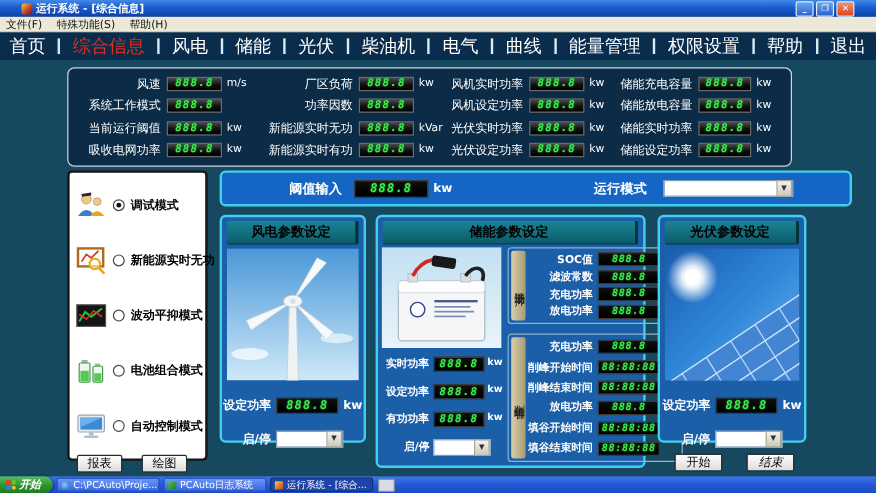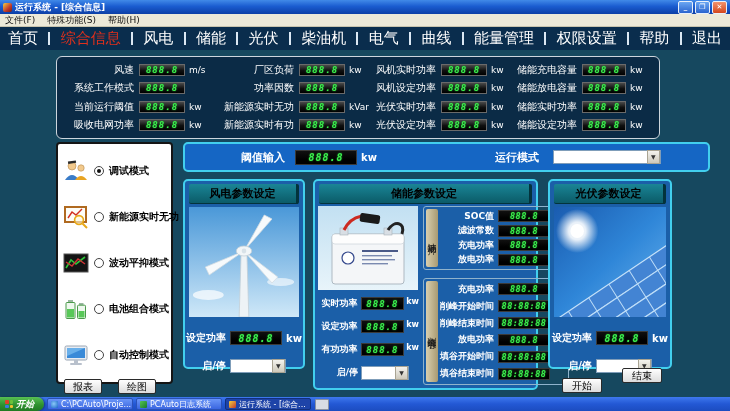--- a/index.html
+++ b/index.html
@@ -1,21 +1,21 @@
 <!DOCTYPE html>
 <html><head>
 <meta charset="utf-8">
 <style>
   html,body{margin:0;padding:0;background:#000;}
   .screen{position:relative;width:730px;height:411px;overflow:hidden;
     font-family:"DejaVu Sans",sans-serif;background:#16485f;}
   
   .titlebar{position:absolute;left:0;top:0;width:730px;height:14px;
     background:linear-gradient(180deg,#418ae8 0%,#1a5cd0 45%,#0c3fa6 100%);
-    display:flex;align-items:center;padding:0 3px;box-sizing:border-box;color:#fff;
+    display:flex;align-items:center;padding:0 18px;box-sizing:border-box;color:#fff;
     font-size:9px;font-weight:bold;}
   .app-icon{width:9px;height:9px;border-radius:2px;margin-right:3px;
     background:linear-gradient(135deg,#f4d03f,#c0392b 60%,#7a1f12);}
   .win-btns{margin-left:auto;display:flex;gap:2px;}
   .win-btn{width:13px;height:11px;border:1px solid #e8f0fa;border-radius:2px;
     background:linear-gradient(180deg,#6aa6f2,#2a64ce);color:#fff;font-size:7px;
     line-height:10px;text-align:center;cursor:pointer;}
   .win-btn.close{background:linear-gradient(180deg,#f2926c,#d4471c);}
   .menubar{position:absolute;left:0;top:14px;width:730px;height:13px;background:#ece9d8;
     border-bottom:1px solid #c8c4ae;display:flex;align-items:center;gap:12px;
@@ -517,21 +517,21 @@
       <span class="dropdown">
         <span class="dval"></span>
         <span class="arrow">▼</span>
       </span>
     </div>
   </div>
 
   <div class="btn" style="left:64px;top:379px;width:38px;">报表</div>
   <div class="btn" style="left:118px;top:379px;width:38px;">绘图</div>
   <div class="btn" style="left:562px;top:378px;">开始</div>
-  <div class="btn" style="left:622px;top:368px;">结束</div>
+  <div class="btn" style="left:622px;top:378px;font-style:italic;">结束</div>
 
   <div class="taskbar">
     <div class="start-btn">
       <span class="winflag">
         <i style="background:#e0402a"></i>
           <i style="background:#6ac03a"></i>
         <i style="background:#3a7ae0"></i>
           <i style="background:#f0c030"></i>
       </span>
       <span>开始</span>

